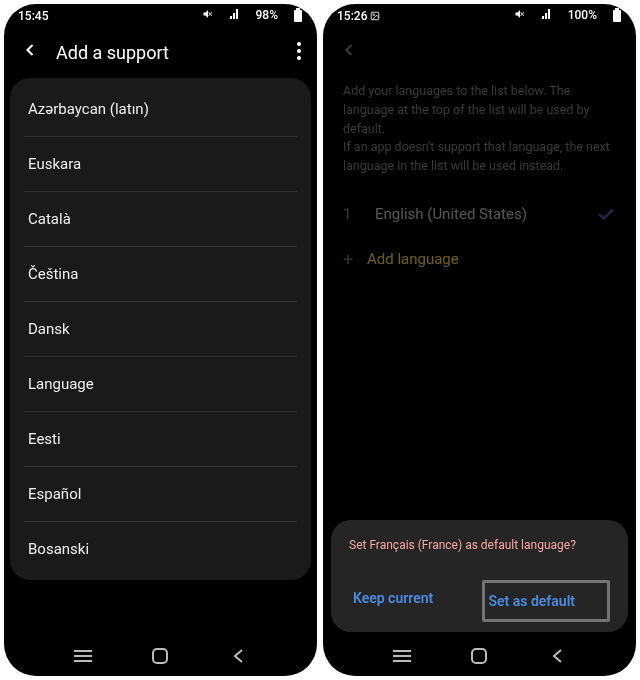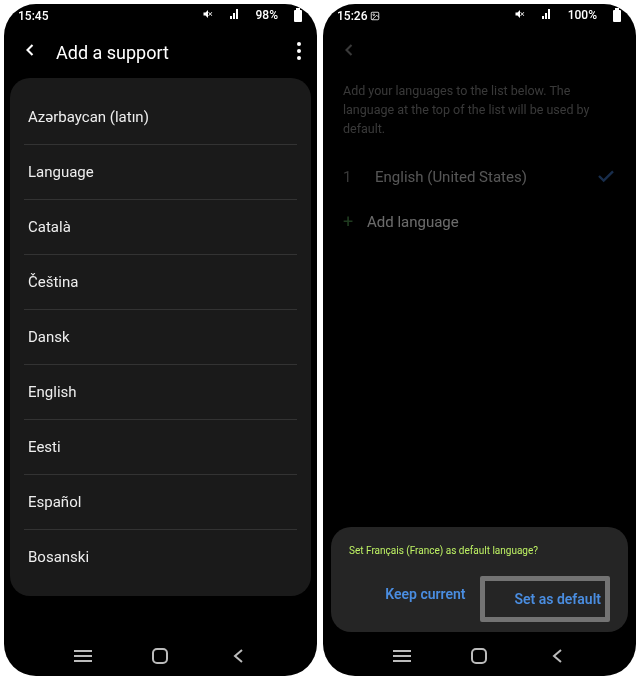--- a/index.html
+++ b/index.html
@@ -40,21 +40,21 @@
       color: #fff;
     }
     .back-chevron { font-size: 22px; margin-right: 16px; line-height: 1; }
     .header-title { font-size: 18px; font-weight: 400; flex: 1; }
     .more-dots { font-size: 18px; letter-spacing: -2px; line-height: 1; }
     .content { flex: 1; overflow: hidden; position: relative; }
     .lang-card {
       background: #1a1a1a;
       border-radius: 20px;
       margin: 0 6px;
-      padding: 12px 14px;
+      padding: 4px 14px;
     }
     .lang-item {
       padding: 18px 4px;
       color: #eee;
       font-size: 15px;
       border-bottom: 1px solid #333;
     }
     .lang-item:last-child { border-bottom: none; }
     .nav-bar {
       height: 40px;
@@ -84,50 +84,50 @@
       display: flex;
       align-items: center;
       padding: 12px 20px;
       font-size: 15px;
     }
     .lang-row .num { color: #888; width: 24px; }
     .lang-row .name { color: #ccc; flex: 1; margin-left: 8px; }
     .lang-row .check { color: #3a7de0; font-size: 18px; }
     .add-row { display: flex; align-items: center; padding: 12px 20px; font-size: 15px; }
     .add-row .plus { color: #4a8a4a; width: 24px; font-size: 18px; }
-    .add-row .txt { color: #ffffff; }
+    .add-row .txt { color: #fde047; }
     .dialog {
       position: absolute;
       bottom: 44px;
       left: 8px;
       right: 8px;
       background: #252525;
       border-radius: 20px;
       padding: 18px 18px 10px;
     }
     .dialog-title {
-      color: #bef264;
-      font-size: 10px;
-      margin-bottom: 20px;
+      color: #fca5a5;
+      font-size: 12px;
+      margin-bottom: 28px;
     }
     .dialog-buttons {
       display: flex;
       justify-content: space-around;
       gap: 10px;
     }
     .dlg-btn {
       flex: 1;
-      text-align: right;
+      text-align: left;
       color: #4a8de0;
       font-size: 14px;
       font-weight: 600;
       padding: 10px 4px;
     }
     .highlight-box {
-      border: 5px solid #737373;
+      border: 3px solid #737373;
       border-radius: 2px;
     }
     .signal-icon { display: inline-block; }
     .battery-icon { display: inline-block; }
   </style>
 </head>
 <body>
 
 <div class="phone">
   <div class="status-bar">
@@ -163,25 +163,25 @@
       <svg width="4" height="18" viewBox="0 0 4 18" fill="#fff">
           <circle cx="2" cy="2" r="2"></circle>
           <circle cx="2" cy="9" r="2"></circle>
           <circle cx="2" cy="16" r="2"></circle>
         </svg>
     </span>
   </div>
   <div class="content">
     <div class="lang-card">
       <div class="lang-item">Azərbaycan (latın)</div>
-      <div class="lang-item">Language</div>
+      <div class="lang-item">Euskara</div>
       <div class="lang-item">Català</div>
       <div class="lang-item">Čeština</div>
       <div class="lang-item">Dansk</div>
-      <div class="lang-item">English</div>
+      <div class="lang-item">Language</div>
       <div class="lang-item">Eesti</div>
       <div class="lang-item">Español</div>
       <div class="lang-item">Bosanski</div>
     </div>
   </div>
   <div class="nav-bar">
     <div class="nav-btn">
       <svg width="18" height="14" viewBox="0 0 18 14" fill="none" stroke="#bbb" stroke-width="2">
           <line x1="0" y1="2" x2="18" y2="2"></line>
           <line x1="0" y1="7" x2="18" y2="7"></line>
@@ -231,20 +231,21 @@
   <div class="dimmed">
     <div class="header">
       <span class="back-chevron">
         <svg width="20" height="20" viewBox="0 0 24 24" fill="none" stroke="#888" stroke-width="2.5">
             <polyline points="15 18 9 12 15 6"></polyline>
           </svg>
       </span>
     </div>
     <div class="info-text">
       <div>Add your languages to the list below. The language at the top of the list will be used by default.</div>
+      <div>If an app doesn't support that language, the next language in the list will be used instead.</div>
     </div>
     <div class="lang-row">
       <span class="num">1</span>
       <span class="name">English (United States)</span>
       <span class="check">
         <svg width="20" height="14" viewBox="0 0 24 18" fill="none" stroke="#3a6db5" stroke-width="3">
             <polyline points="3 9 9 15 21 3"></polyline>
           </svg>
       </span>
     </div>

